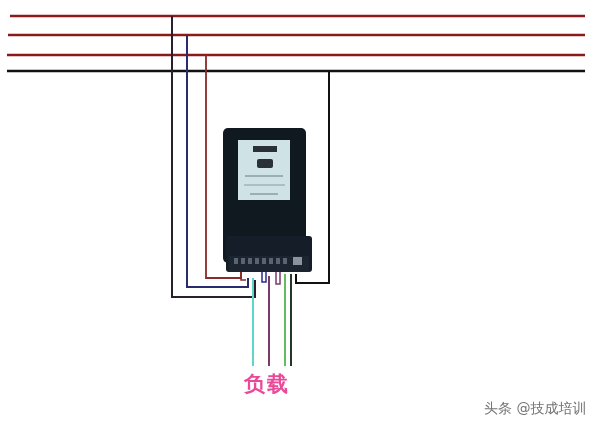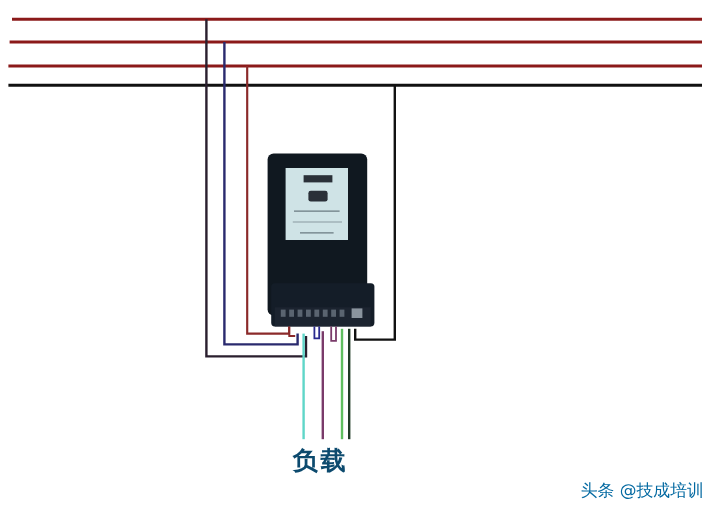--- a/index.html
+++ b/index.html
@@ -1,19 +1,19 @@
 <!DOCTYPE html>
 <html><head>
 <meta charset="utf-8">
 <style>
   html, body { margin:0; padding:0; background:#ffffff; }
   body { width:605px; height:435px; position:relative; overflow:hidden; font-family:"DejaVu Sans", sans-serif; }
   svg.diagram { position:absolute; left:0; top:0; }
-  .label-load { position:absolute; left:244px; top:370px; font-size:21px; font-weight:bold; color:#0c4a6e; letter-spacing:2px; font-family:"DejaVu Sans", sans-serif; }
-  .watermark { position:absolute; left:484px; top:400px; font-size:14px; color:#0369a1; font-family:"DejaVu Sans", sans-serif; }
+  .label-load { position:absolute; left:244px; top:370px; font-size:21px; font-weight:bold; color:#ec4899; letter-spacing:2px; font-family:"DejaVu Sans", sans-serif; }
+  .watermark { position:absolute; left:484px; top:400px; font-size:14px; color:#737373; font-family:"DejaVu Sans", sans-serif; }
 </style>
 </head>
 <body>
 
 <svg class="diagram" width="605" height="435" viewBox="0 0 605 435">
 
   <line x1="10" y1="16" x2="585" y2="16" stroke="#8b1a1a" stroke-width="2.5"></line>
   <line x1="8" y1="35" x2="585" y2="35" stroke="#8b1a1a" stroke-width="2.5"></line>
   <line x1="7" y1="55" x2="585" y2="55" stroke="#8b1a1a" stroke-width="2.5"></line>
   <line x1="7" y1="71" x2="585" y2="71" stroke="#111" stroke-width="2.5"></line>

